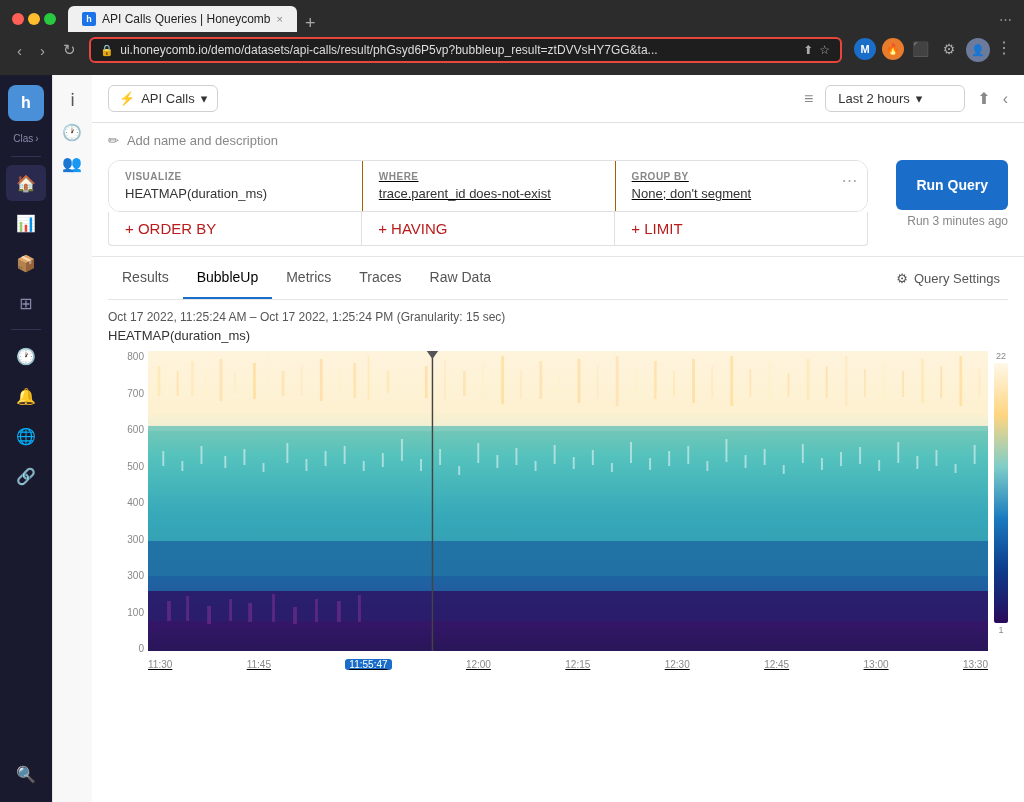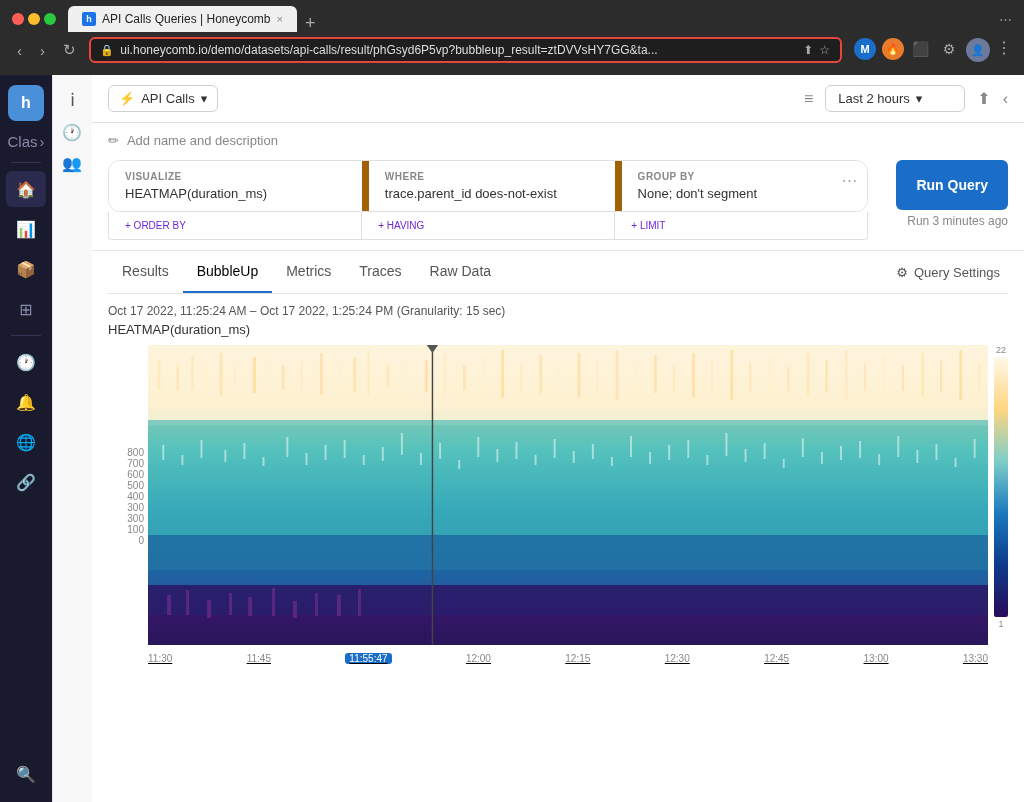--- a/index.html
+++ b/index.html
@@ -41,47 +41,47 @@
     .toolbar { background: #fff; border-bottom: 1px solid #e0e0e0; padding: 10px 16px; display: flex; align-items: center; gap: 12px; }
     .dataset-selector { display: flex; align-items: center; gap: 6px; border: 1px solid #d0d0d0; border-radius: 6px; padding: 5px 10px; font-size: 13px; cursor: pointer; color: #333; background: #fff; }
     .toolbar-spacer { flex: 1; }
     .time-selector { display: flex; align-items: center; gap: 6px; border: 1px solid #d0d0d0; border-radius: 6px; padding: 5px 12px; font-size: 13px; cursor: pointer; background: #fff; color: #333; min-width: 140px; }
 
     
     .query-section { background: #fff; border-bottom: 1px solid #e5e5e5; padding: 10px 16px; }
     .add-desc { display: flex; align-items: center; gap: 8px; color: #888; font-size: 13px; cursor: pointer; margin-bottom: 12px; }
     .query-grid { display: grid; grid-template-columns: 1fr 1fr 1fr; gap: 0; border: 1px solid #e0e0e0; border-radius: 12px; overflow: hidden; position: relative; }
     .query-col { padding: 10px 16px; background: #fff; }
-    .query-col + .query-col { border-left: 7px solid #a16207; }
+    .query-col + .query-col { border-left: 1px solid #a16207; text-decoration: underline; }
     .query-label { font-size: 10px; font-weight: 600; color: #888; text-transform: uppercase; letter-spacing: 0.5px; margin-bottom: 4px; }
     .query-value { font-size: 13px; color: #333; }
     .query-more { position: absolute; top: 10px; right: 10px; color: #aaa; font-size: 16px; cursor: pointer; }
     .query-secondary { display: flex; margin-top: 0; border: 1px solid #e0e0e0; border-top: none; border-radius: 0 0 4px 4px; }
-    .query-sec-item { padding: 8px 16px; font-size: 10px; color: #6d28d9; cursor: pointer; flex: 1; }
+    .query-sec-item { padding: 8px 16px; font-size: 15px; color: #b91c1c; cursor: pointer; flex: 1; }
     .query-sec-item + .query-sec-item { border-left: 1px solid #e0e0e0; }
 
     
     .run-query-area { display: flex; flex-direction: column; align-items: flex-end; gap: 4px; margin-left: 16px; }
     .run-query-btn { background: #1a6dc9; color: white; border: none; border-radius: 6px; padding: 17px 20px; font-size: 14px; font-weight: 600; cursor: pointer; }
     .run-ago { font-size: 12px; color: #888; text-align: center; }
 
     
     .results-section { flex: 1; background: #fff; overflow: auto; padding: 0 16px 16px; }
     .tabs-row { display: flex; align-items: center; border-bottom: 1px solid #e5e5e5; padding: 0; margin-bottom: 10px; }
     .tab-item { padding: 12px 14px; font-size: 14px; color: #555; cursor: pointer; border-bottom: 2px solid transparent; }
     .tab-item.active { color: #000000; border-bottom-color: #1a6dc9; font-weight: 500; }
     .tabs-spacer { flex: 1; }
     .graph-settings-btn { display: flex; align-items: center; gap: 6px; color: #555; font-size: 13px; cursor: pointer; padding: 8px; }
 
     .time-range-label { font-size: 12px; color: #555; margin-bottom: 4px; }
     .chart-title { font-size: 13px; font-weight: 500; color: #333; margin-bottom: 8px; }
 
     
     .heatmap-container { position: relative; display: flex; }
-    .heatmap-y-axis { width: 40px; display: flex; flex-direction: column; justify-content: center; padding-bottom: 20px; }
+    .heatmap-y-axis { width: 40px; display: flex; flex-direction: column; justify-content: space-between; padding-bottom: 20px; }
     .y-label { font-size: 10px; color: #888; text-align: right; padding-right: 4px; }
     .heatmap-main { flex: 1; position: relative; text-decoration: underline; }
     .heatmap-x-axis { display: flex; justify-content: space-between; padding: 4px 0; }
     .x-label { font-size: 10px; color: #888; }
     .x-label.highlighted { background: #1a6dc9; color: #fff; padding: 0 4px; border-radius: 3px; }
 
     
     .heatmap-svg { width: 100%; height: 300px; }
   </style>
 </head>
@@ -122,21 +122,21 @@
       <span style="width:24px;height:24px;background:#6c7a9c;border-radius:50%;display:flex;align-items:center;justify-content:center;font-size:11px;color:white;">👤</span>
       <span style="font-size:16px;">⋮</span>
     </div>
   </div>
 </div>
 
 <div class="app">
 
   <div class="sidebar">
     <div class="sidebar-logo">h</div>
-    <div style="display:flex;align-items:center;gap:2px;color:#8888aa;font-size:15px;cursor:pointer;margin-bottom:4px;">
+    <div style="display:flex;align-items:center;gap:2px;color:#8888aa;font-size:10px;cursor:pointer;margin-bottom:4px;">
       <span>Clas</span>
       <span>›</span>
     </div>
     <div class="sidebar-divider"></div>
     <div class="sidebar-item active">🏠</div>
     <div class="sidebar-item">📊</div>
     <div class="sidebar-item">📦</div>
     <div class="sidebar-item">⊞</div>
     <div class="sidebar-divider"></div>
     <div class="sidebar-item">🕐</div>

